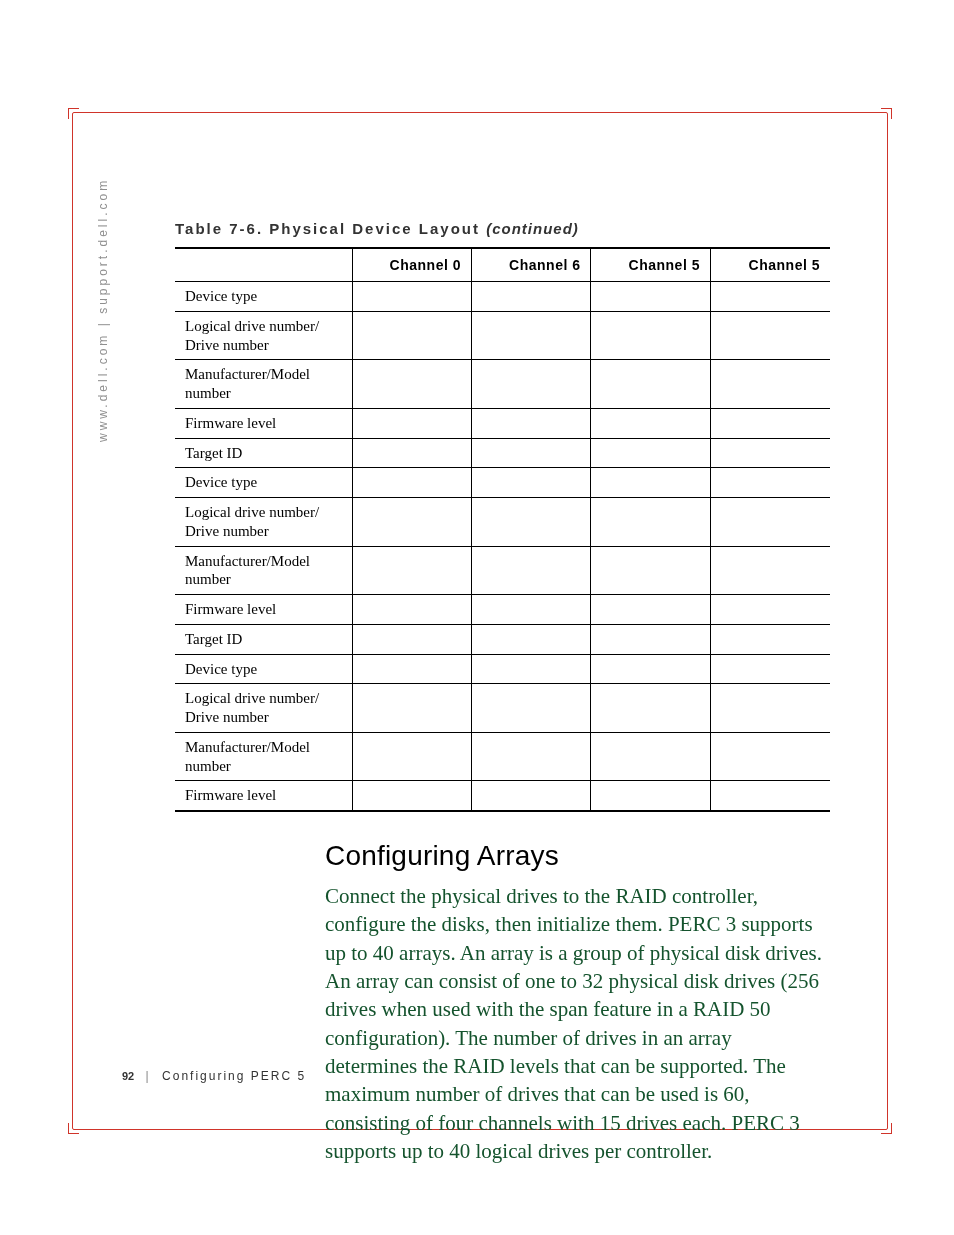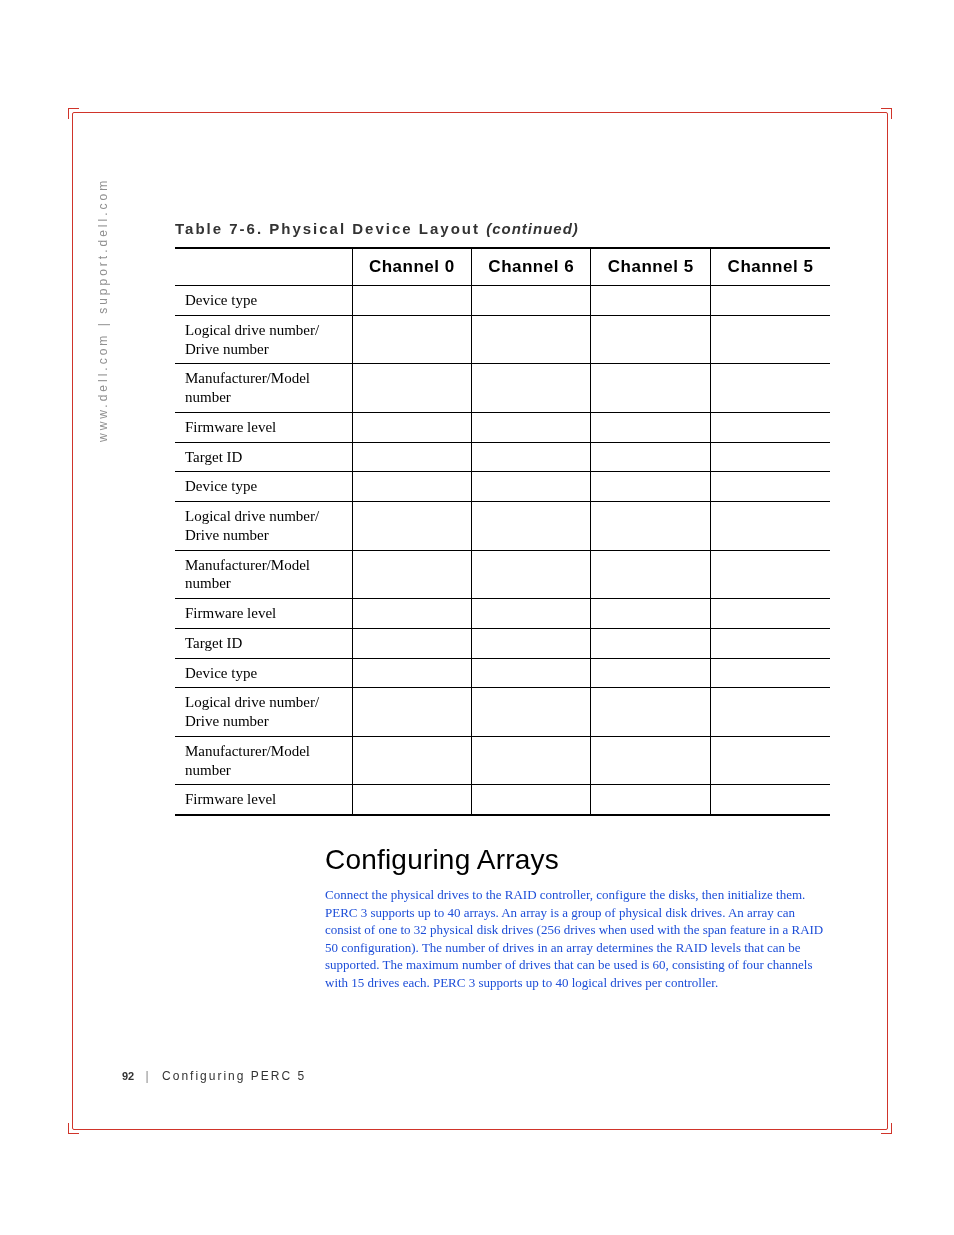--- a/index.html
+++ b/index.html
@@ -60,23 +60,23 @@
     letter-spacing: 1px;
     font-weight: bold;
   }
   table.layout {
     width: 655px;
     border-collapse: collapse;
     margin-top: 4px;
   }
   table.layout th {
     font-family: Arial, Helvetica, sans-serif;
-    font-size: 17px;
+    font-size: 14px;
     font-weight: bold;
-    text-align: center;
+    text-align: right;
     padding: 8px 10px 8px 10px;
     border-top: 2px solid #000;
     border-bottom: 1px solid #000;
     letter-spacing: 0.5px;
     white-space: nowrap;
   }
   table.layout th:first-child { width: 160px; }
   table.layout td {
     font-family: Georgia, "Times New Roman", serif;
     font-size: 15px;
@@ -94,26 +94,26 @@
   .section-heading {
     font-family: Arial, Helvetica, sans-serif;
     font-size: 28px;
     font-weight: 400;
     margin-top: 28px;
     margin-left: 150px;
     letter-spacing: 0.2px;
   }
   .body-text {
     font-family: Georgia, "Times New Roman", serif;
-    font-size: 13px;
+    font-size: 21px;
     line-height: 1.35;
     margin-top: 10px;
     margin-left: 150px;
     width: 500px;
-    color: #1d4ed8;
+    color: #14532d;
   }
   .footer {
     position: absolute;
     left: 122px;
     bottom: 152px;
     font-family: Arial, Helvetica, sans-serif;
     font-size: 12px;
     letter-spacing: 2px;
     color: #333;
   }

